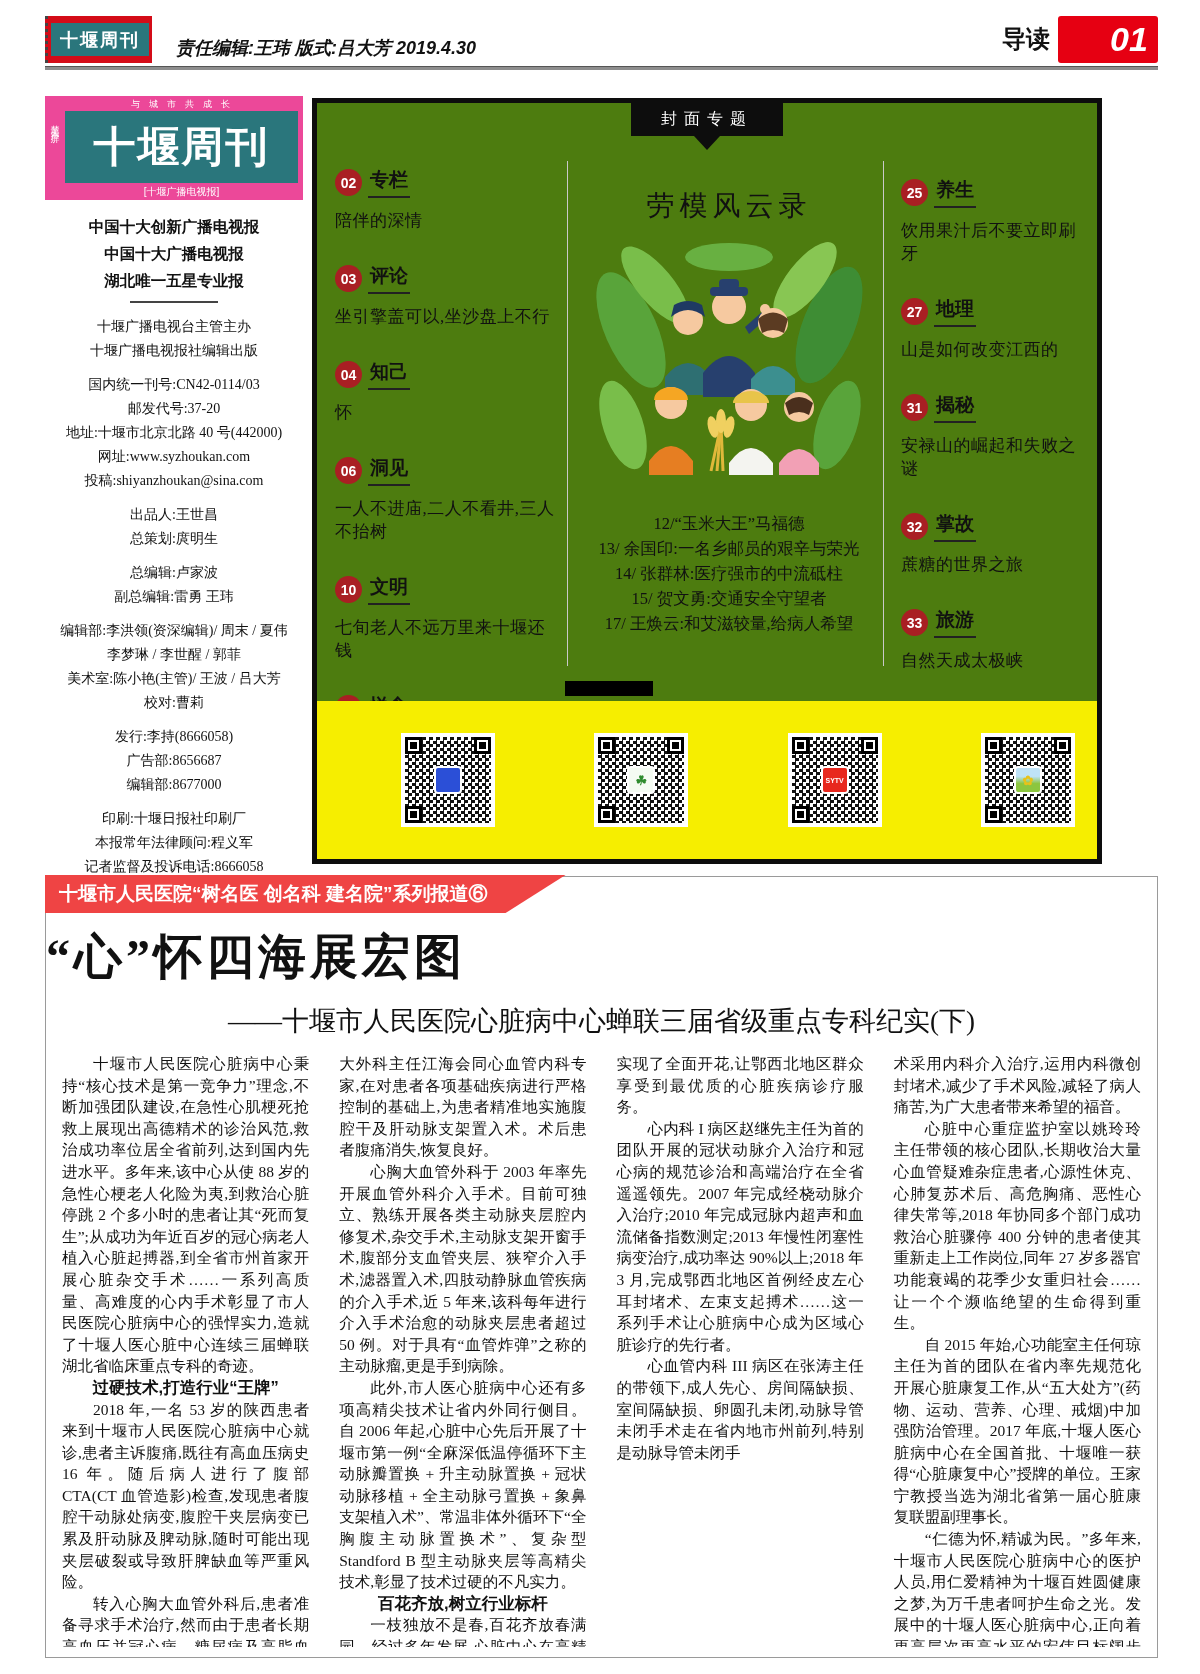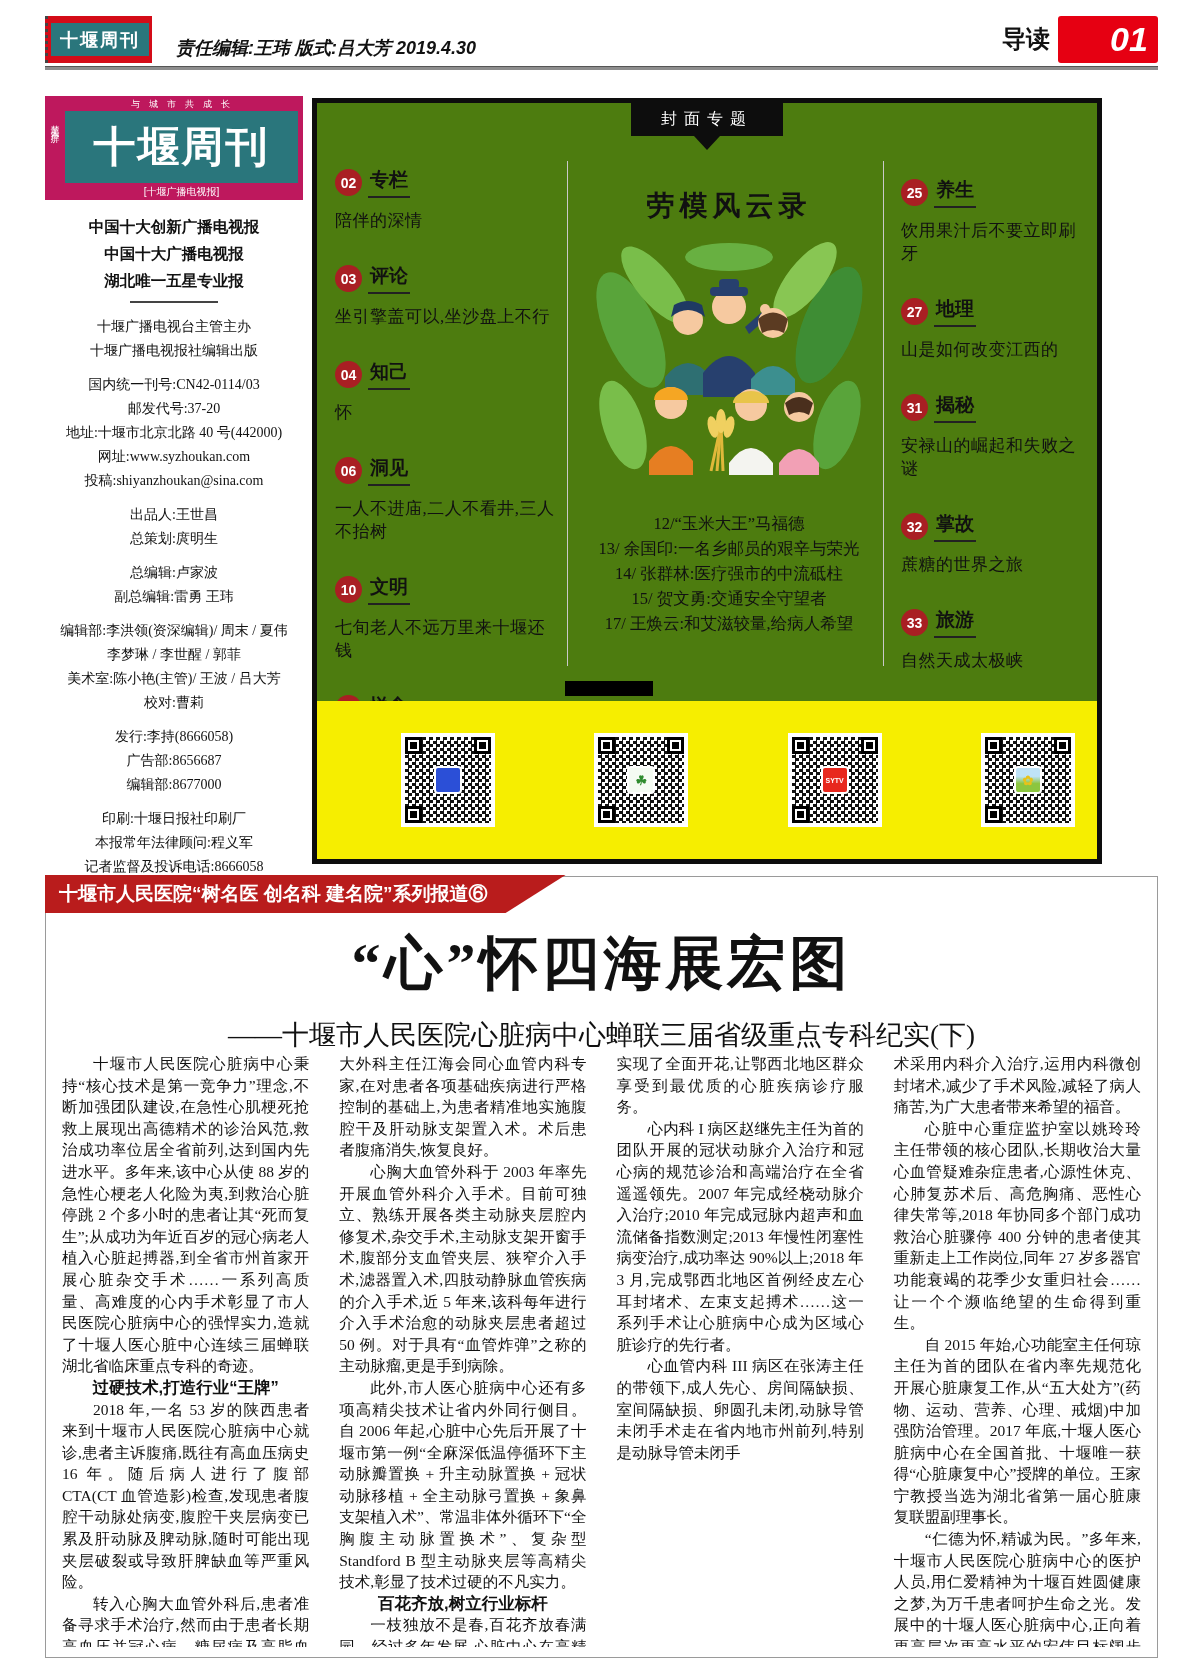--- a/index.html
+++ b/index.html
@@ -15,21 +15,21 @@
   .edline{margin-left:24px;padding-bottom:3px;font-family:"Liberation Sans",sans-serif;
           font-weight:bold;font-style:italic;font-size:18px;}
   .hdr-sp{flex:1;}
   .daodu{font-family:"Liberation Sans",sans-serif;font-weight:bold;font-size:24px;margin-right:8px;padding-bottom:8px;}
   .pageno{width:58px;height:47px;background:#e60012;color:#fff;display:flex;align-items:center;justify-content:center;
           font-family:"Liberation Sans",sans-serif;font-weight:bold;font-style:italic;font-size:34px;border-radius:3px;padding-left:42px;}
   .hdr-rule{position:absolute;left:45px;right:42px;top:66px;height:3px;background:#8d8d8d;border-top:1px solid #555;}
 
   
   .sidebar{position:absolute;left:45px;top:96px;width:258px;text-align:center;}
-  .masthead{position:relative;height:104px;background:#be185d;}
+  .masthead{position:relative;height:104px;background:#ec4899;}
   .mh-slogan{position:absolute;top:2px;left:30px;right:8px;color:#fff;font-size:9px;letter-spacing:9px;text-align:center;
              font-family:"Liberation Sans",sans-serif;}
   .mh-side{position:absolute;left:3px;top:22px;color:#fff;font-size:9px;writing-mode:vertical-rl;letter-spacing:3px;}
   .mh-teal{position:absolute;left:20px;right:5px;top:15px;bottom:17px;background:#2a767c;
            display:flex;align-items:center;justify-content:center;}
   .mh-title{color:#fff;font-weight:bold;font-size:42px;letter-spacing:2px;font-family:"Liberation Serif",serif;}
   .mh-sub{position:absolute;bottom:1px;left:20px;right:5px;color:#fff;font-size:10px;text-align:center;
           font-family:"Liberation Sans",sans-serif;}
   .s-lines{margin-top:14px;}
   .s-line{font-size:14px;line-height:24px;}
@@ -52,21 +52,21 @@
   .toc-right{position:absolute;left:584px;top:74px;width:188px;}
   .toc-item{margin-bottom:31px;}
   .toc-head{display:flex;align-items:center;}
   .toc-num{width:27px;height:27px;border-radius:50%;background:#a91f23;color:#fff;flex:none;
            display:flex;align-items:center;justify-content:center;
            font-family:"Liberation Sans",sans-serif;font-weight:bold;font-size:14px;}
   .toc-cat{margin-left:6px;font-family:"Liberation Sans",sans-serif;font-weight:bold;font-size:19px;
            border-bottom:2px solid #222;padding:0 2px 3px;}
   .toc-title{margin-top:11px;font-size:17px;letter-spacing:0.5px;}
   .feature{position:absolute;left:258px;top:84px;width:308px;text-align:center;}
-  .f-title{font-weight:bold;font-size:28px;letter-spacing:5px;}
+  .f-title{font-weight:normal;font-size:28px;letter-spacing:5px;}
   .f-art{margin-top:14px;}
   .f-line{font-size:16.5px;line-height:25px;}
   .blackbar{position:absolute;left:248px;top:578px;width:88px;height:15px;background:#000;}
   .yellow{position:absolute;left:0;right:0;bottom:0;height:158px;background:#f6ee00;
           display:flex;align-items:center;justify-content:space-between;padding:0 22px 0 84px;box-sizing:border-box;}
   .qr{width:94px;height:94px;background:#fff;padding:4px;box-sizing:border-box;}
   .qr-in{position:relative;width:100%;height:100%;
          background:conic-gradient(#111 25%,#fff 0 50%,#111 0 75%,#fff 0) 0 0/7px 7px;}
   .f-sq{position:absolute;width:17px;height:17px;border:3px solid #000;background:#fff;box-sizing:border-box;}
   .f-sq::after{content:"";position:absolute;inset:2px;background:#000;}
@@ -74,24 +74,24 @@
   .qic{position:absolute;left:50%;top:50%;transform:translate(-50%,-50%);width:24px;height:24px;border-radius:4px;
        display:flex;align-items:center;justify-content:center;color:#fff;
        font-family:"Liberation Sans",sans-serif;font-weight:bold;font-size:7px;}
   .qic-blue{background:#2b4fd7;border:2px solid #fff;}
   .qic-green{background:#f4fbf2;border:2px solid #fff;color:#2e8b2e;font-size:13px;}
   .qic-red{background:#e8281e;border:2px solid #fff;}
   .qic-photo{background:linear-gradient(#bfe3f7 35%,#8cc63f 65%);border:2px solid #fff;color:#e8c21a;font-size:13px;}
 
   
   .artbox{position:absolute;left:45px;top:876px;width:1113px;height:782px;border:1px solid #9a9a9a;background:#fff;box-sizing:border-box;}
-  .banner{position:absolute;top:-2px;left:-1px;height:38px;line-height:38px;background:#b91c1c;color:#fff;
+  .banner{position:absolute;top:-2px;left:-1px;height:38px;line-height:38px;background:#ef4444;color:#fff;
           font-family:"Liberation Sans",sans-serif;font-weight:bold;font-size:19px;
           padding:0 78px 0 14px;clip-path:polygon(0 0,100% 0,calc(100% - 60px) 100%,0 100%);}
-  .headline{margin-top:48px;text-align:center;font-weight:bold;font-size:58px;letter-spacing:4px;}
+  .headline{margin-top:48px;text-align:left;font-weight:bold;font-size:48px;letter-spacing:4px;}
   .subhead{margin-top:14px;text-align:center;font-size:27px;}
   .cols{position:absolute;left:16px;right:16px;top:176px;bottom:10px;display:flex;gap:30px;overflow:hidden;}
   .col{flex:1;text-align:justify;font-size:15.5px;line-height:21.6px;}
   .blk{margin:0;}
   .blk.p{text-indent:2em;}
   .blk.pn{text-indent:0;}
   .blk.h{text-align:center;text-indent:0;font-family:"Liberation Sans",sans-serif;font-weight:bold;font-size:16.5px;}
 </style>
 </head>
 <body>

